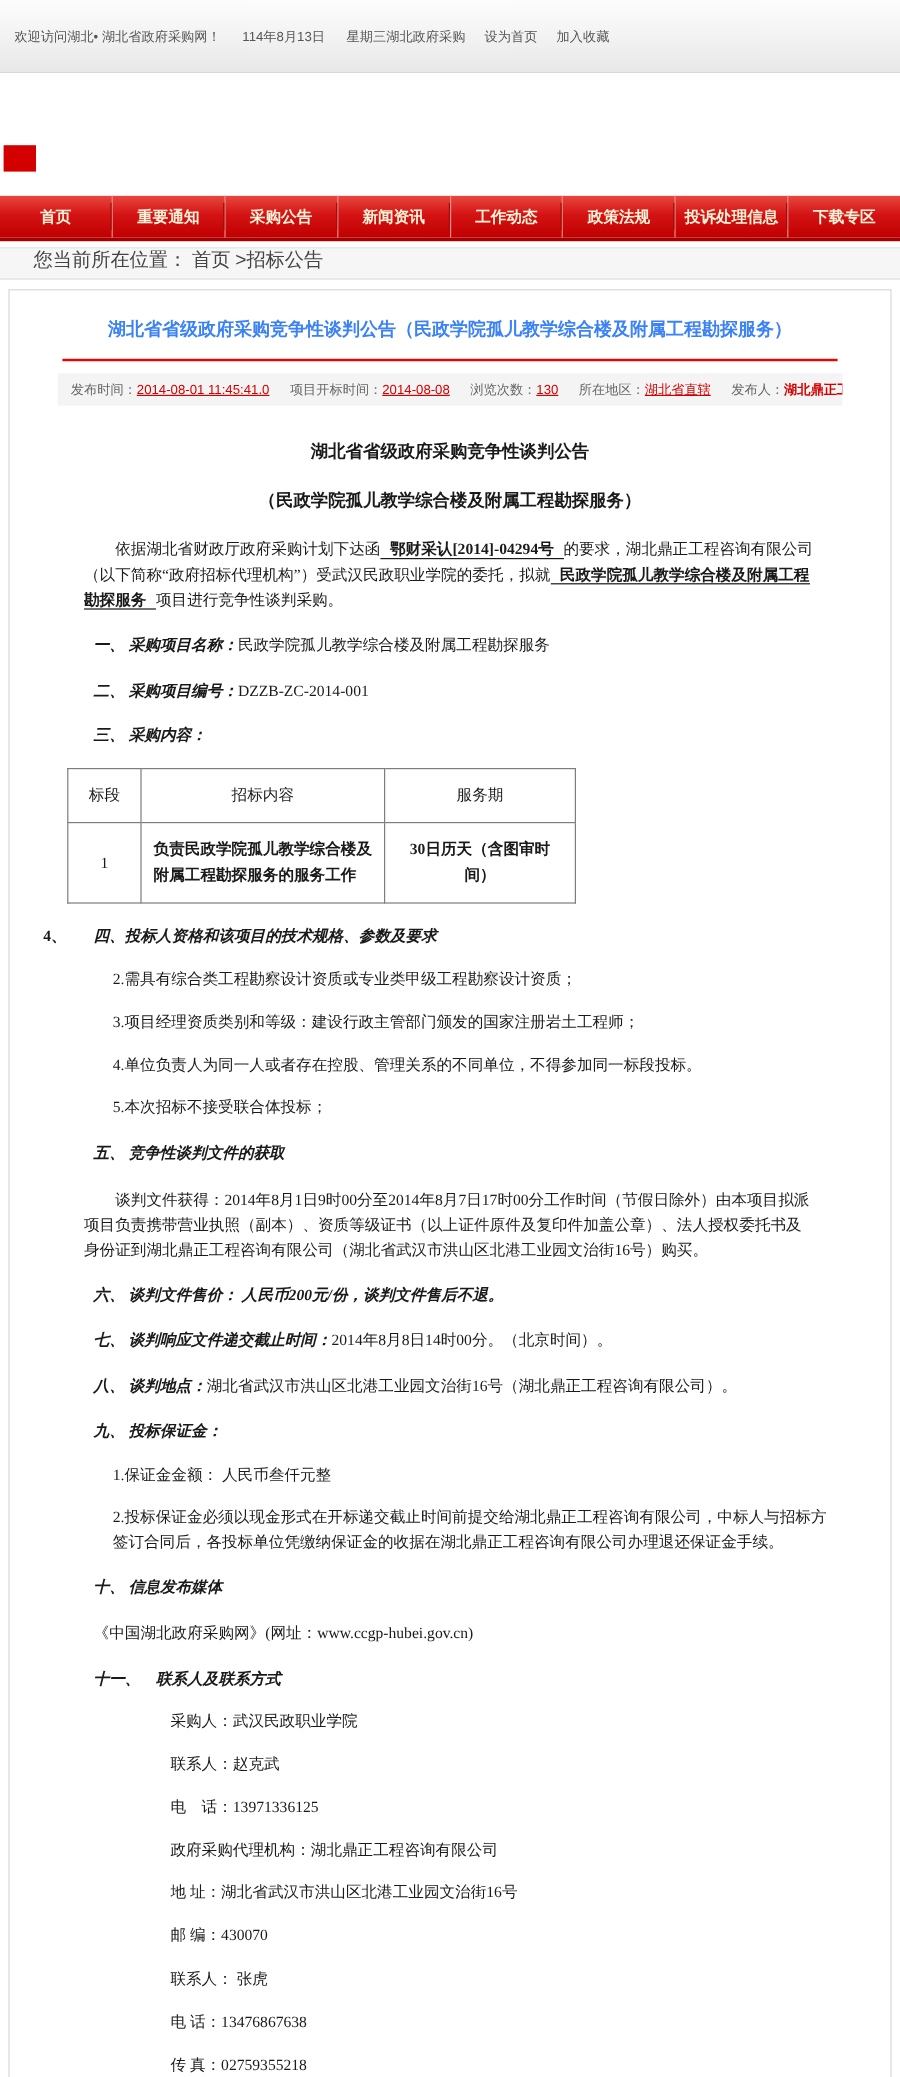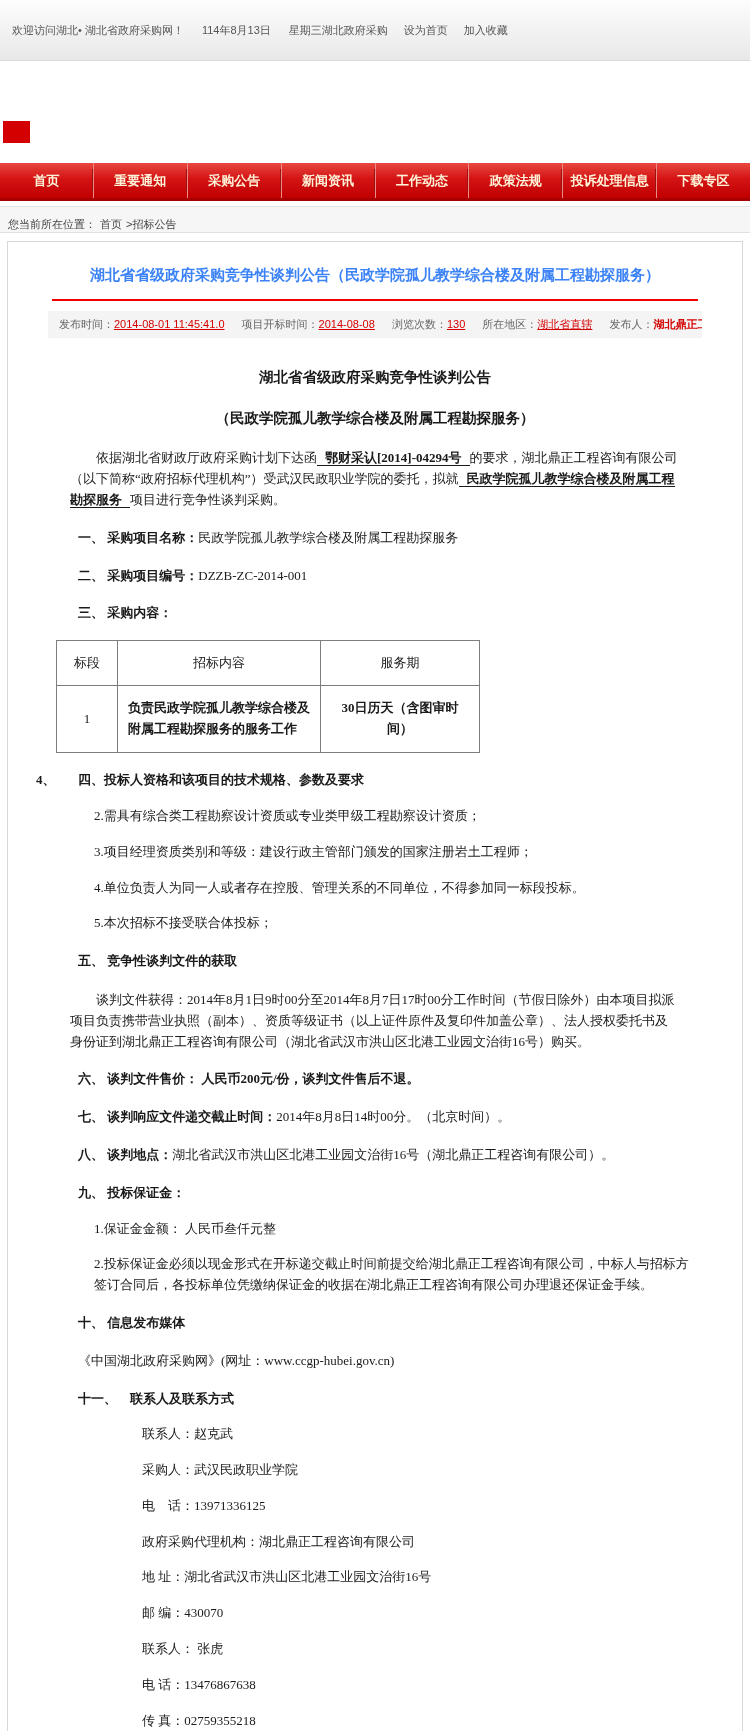--- a/index.html
+++ b/index.html
@@ -20,22 +20,22 @@
   
   .nav{height:35px;display:flex;background:linear-gradient(#e8473f 0%,#d41414 45%,#c00000 100%);
     border-bottom:3px solid #a80000;}
   .nav-item{flex:1;display:flex;align-items:center;justify-content:center;
     color:#fdf3d8;font-weight:bold;font-size:13px;cursor:pointer;position:relative;}
   .nav-item + .nav-item{border-left:1px solid #e98b84;}
   .nav-item + .nav-item::before{content:"";position:absolute;left:-2px;top:6px;bottom:6px;width:1px;background:#9c1010;}
 
   
   .crumbwrap{margin-top:5px;height:25px;background:#f6f6f6;border-top:1px solid #e5e5e5;
-    border-bottom:1px solid #e0e0e0;display:flex;align-items:flex-end;padding:0 8px;
-    font-size:11px;color:#444;gap:4px;}
+    border-bottom:1px solid #e0e0e0;display:flex;align-items:flex-start;padding:0 28px;
+    font-size:16px;color:#444;gap:4px;}
   .crumbwrap a{color:#444;text-decoration:none;cursor:pointer;}
 
   
   .main{margin:8px 7px 0;border:1px solid #d8d8d8;background:#fff;padding-bottom:14px;}
   .page-title{color:#3b82f6;font-weight:bold;font-size:15px;text-align:center;
     padding:22px 26px 14px;line-height:1.4;}
   .rule{height:2px;background:#f20000;margin:0 44px;}
   .meta{margin:10px 40px 0;background:#f4f4f4;font-size:11px;color:#666;text-align:center;
     padding:6px 4px;white-space:nowrap;overflow:hidden;}
   .meta .v{color:#d40000;text-decoration:underline;}
@@ -43,21 +43,21 @@
   .meta a.v{text-decoration:none;cursor:pointer;font-weight:bold;}
 
   
   .doc{font-family:"Liberation Serif","DejaVu Serif",serif;font-size:13px;color:#1a1a1a;
     padding:6px 48px 0;line-height:1.6;}
   .doc-title{text-align:center;font-weight:bold;font-size:14.5px;margin:22px 0 0;}
   .doc-sub{text-align:center;font-weight:bold;font-size:14.5px;margin:18px 0 0;}
   p.para{text-indent:2em;margin:18px 14px 0;}
   .uline{font-weight:bold;border-bottom:1px solid #1a1a1a;padding:0 8px;}
   p.sec{margin:17px 0 0 22px;position:relative;}
-  p.sec .lbl{font-weight:bold;}
+  p.sec .lbl{font-weight:bold;font-style:italic;}
   p.sec .outer-num{position:absolute;left:-42px;top:0;font-weight:bold;}
   p.sub{margin:15px 0 0 38px;}
   p.contact{margin:15px 0 0 86px;}
   .proc-table{border-collapse:collapse;margin:16px 0 0 0;font-size:13px;}
   .proc-table th,.proc-table td{border:1px solid #7d7d7d;padding:4px 8px;text-align:center;}
   .proc-table th{font-weight:normal;height:36px;}
   .proc-table td{height:58px;}
   .proc-table .c1{width:44px;}
   .proc-table .c2{width:182px;}
   .proc-table .c3{width:142px;}
@@ -151,22 +151,22 @@
     <p class="sec"><span class="lbl">七、 谈判响应文件递交截止时间：</span><span>2014年8月8日14时00分。（北京时间）。</span></p>
     <p class="sec"><span class="lbl">八、 谈判地点：</span><span>湖北省武汉市洪山区北港工业园文治街16号（湖北鼎正工程咨询有限公司）。</span></p>
     <p class="sec"><span class="lbl">九、 投标保证金：</span></p>
     <p class="sub">1.保证金金额： 人民币叁仟元整</p>
     <p class="sub">2.投标保证金必须以现金形式在开标递交截止时间前提交给湖北鼎正工程咨询有限公司，中标人与招标方签订合同后，各投标单位凭缴纳保证金的收据在湖北鼎正工程咨询有限公司办理退还保证金手续。</p>
 
     <p class="sec"><span class="lbl">十、 信息发布媒体</span></p>
     <p class="sec">《中国湖北政府采购网》(网址：www.ccgp-hubei.gov.cn)</p>
 
     <p class="sec"><span class="lbl">十一、　联系人及联系方式</span></p>
+    <p class="contact">采购人：武汉民政职业学院</p>
     <p class="contact">联系人：赵克武</p>
-    <p class="contact">采购人：武汉民政职业学院</p>
     <p class="contact">电　话：13971336125</p>
     <p class="contact">政府采购代理机构：湖北鼎正工程咨询有限公司</p>
     <p class="contact">地 址：湖北省武汉市洪山区北港工业园文治街16号</p>
     <p class="contact">邮 编：430070</p>
     <p class="contact">联系人： 张虎</p>
     <p class="contact">电 话：13476867638</p>
     <p class="contact">传 真：02759355218</p>
   </div>
 
 </div>

